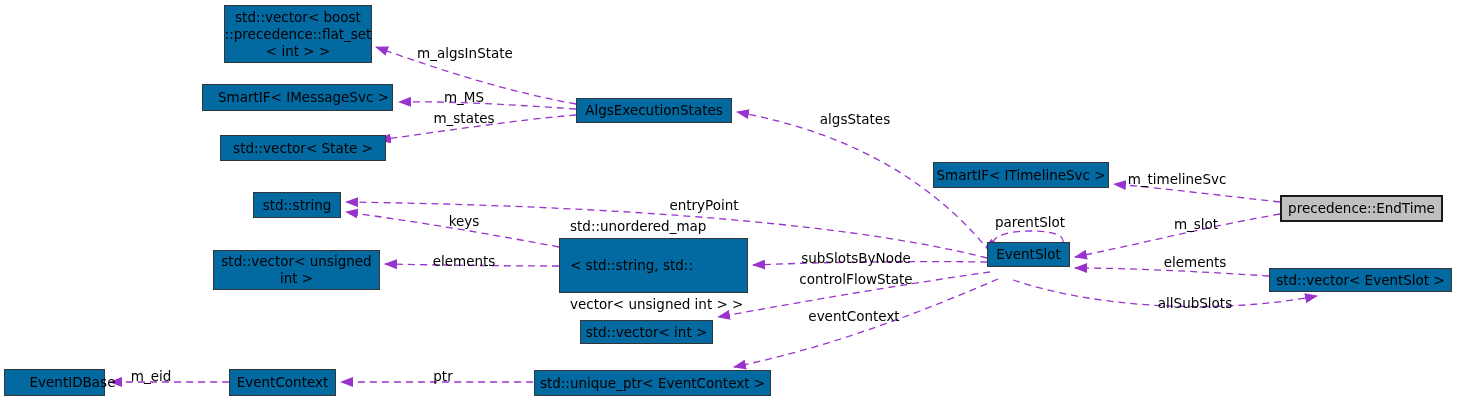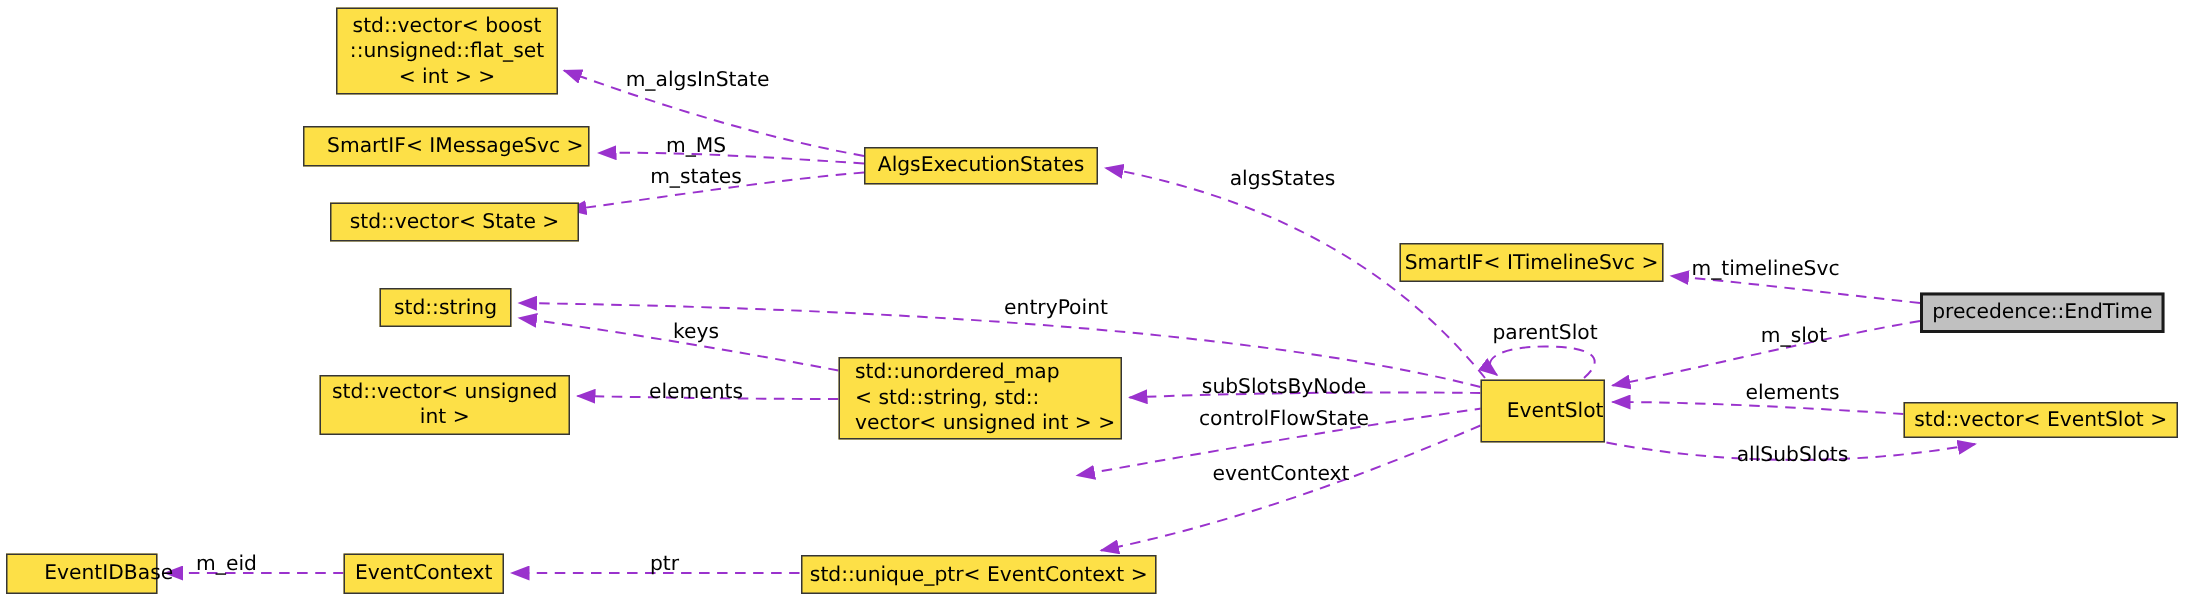--- a/index.html
+++ b/index.html
@@ -14,45 +14,45 @@
   .edges{position:absolute;left:0;top:0;width:1459px;height:401px;}
   .edge{
     fill:none;
     stroke:#9a32cd;
     stroke-width:1.3px;
     stroke-dasharray:7,5;
   }
   .node{
     position:absolute;
     box-sizing:border-box;
-    background:#fde047;
+    background:#0369a1;
     border:1.4px solid #353535;
     display:flex;
     flex-direction:column;
     justify-content:center;
     align-items:center;
     text-align:center;
     font-size:13.5px;
     line-height:17px;
     white-space:nowrap;
   }
   .node span{display:block;}
   .n-flatset{left:224px;top:5px;width:148px;height:58px;}
   .n-smartif-msg{left:202px;top:84px;width:191px;height:27px;padding-left:12px;}
   .n-vec-state{left:220px;top:135px;width:166px;height:26px;}
   .n-algsexec{left:576px;top:98px;width:156px;height:25px;}
   .n-string{left:253px;top:192px;width:88px;height:26px;}
   .n-vec-uint{left:213px;top:250px;width:167px;height:40px;}
-  .n-umap{left:559px;top:238px;width:189px;height:55px;align-items:flex-start;text-align:left;padding-left:10px;}
+  .n-umap{left:559px;top:238px;width:189px;height:55px;align-items:flex-start;text-align:left;padding-left:10px;gap:22px;}
   .n-vec-int{left:580px;top:320px;width:133px;height:24px;}
   .n-eventidbase{left:4px;top:369px;width:101px;height:27px;padding-left:36px;}
   .n-eventcontext{left:229px;top:369px;width:107px;height:27px;}
   .n-uniqueptr{left:534px;top:370px;width:237px;height:26px;}
   .n-smartif-tl{left:933px;top:162px;width:176px;height:26px;}
-  .n-eventslot{left:987px;top:253px;width:83px;height:42px;align-items:flex-end;}
+  .n-eventslot{left:987px;top:242px;width:83px;height:25px;}
   .n-endtime{left:1280px;top:195px;width:163px;height:27px;background:#c0c0c0;border:2px solid #1a1a1a;}
   .n-vec-eventslot{left:1269px;top:268px;width:183px;height:24px;}
   .elabel{
     position:absolute;
     transform:translate(-50%,-50%);
     font-size:13.5px;
     white-space:nowrap;
   }
   .l-m-algsinstate{left:465px;top:53px;}
   .l-m-ms{left:464px;top:97px;}
@@ -97,21 +97,21 @@
     <path class="edge" marker-end="url(#arrowhead)" d="M 1280,202 C 1225,196 1170,189 1114,184"></path>
     <path class="edge" marker-end="url(#arrowhead)" d="M 1280,214 C 1210,226 1135,245 1075,257"></path>
     <path class="edge" marker-end="url(#arrowhead)" d="M 1269,276 C 1205,272 1135,268 1075,268"></path>
     <path class="edge" marker-end="url(#arrowhead)" d="M 1013,280 C 1090,306 1210,316 1317,296"></path>
     <path class="edge" marker-end="url(#arrowhead)" d="M 533,382 C 475,382 405,382 341,382"></path>
     <path class="edge" marker-end="url(#arrowhead)" d="M 229,382 C 192,382 150,382 110,382"></path>
   </svg>
 
   <div class="node n-flatset">
     <span>std::vector&lt; boost</span>
-    <span>::unsigned::flat_set</span>
+    <span>::precedence::flat_set</span>
     <span>&lt; int &gt; &gt;</span>
   </div>
   <div class="node n-smartif-msg">
     <span>SmartIF&lt; IMessageSvc &gt;</span>
   </div>
   <div class="node n-vec-state">
     <span>std::vector&lt; State &gt;</span>
   </div>
   <div class="node n-algsexec">
     <span>AlgsExecutionStates</span>
@@ -120,20 +120,23 @@
     <span>std::string</span>
   </div>
   <div class="node n-vec-uint">
     <span>std::vector&lt; unsigned</span>
     <span>int &gt;</span>
   </div>
   <div class="node n-umap">
     <span>std::unordered_map</span>
     <span>&lt; std::string, std::</span>
     <span>vector&lt; unsigned int &gt; &gt;</span>
+  </div>
+  <div class="node n-vec-int">
+    <span>std::vector&lt; int &gt;</span>
   </div>
   <div class="node n-eventidbase">
     <span>EventIDBase</span>
   </div>
   <div class="node n-eventcontext">
     <span>EventContext</span>
   </div>
   <div class="node n-uniqueptr">
     <span>std::unique_ptr&lt; EventContext &gt;</span>
   </div>

